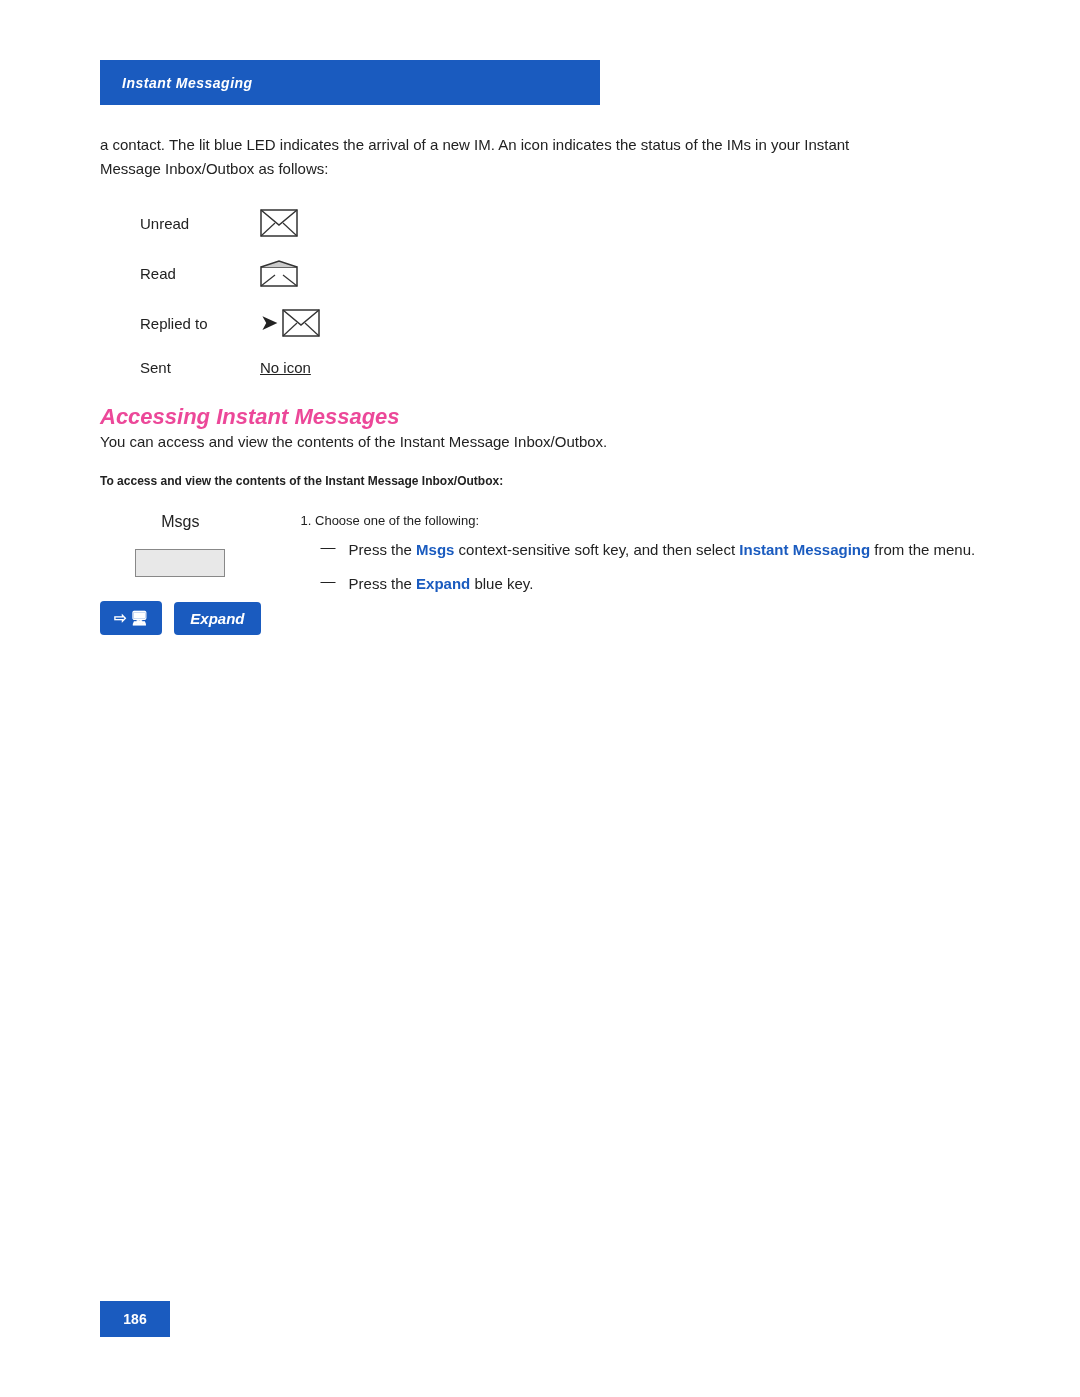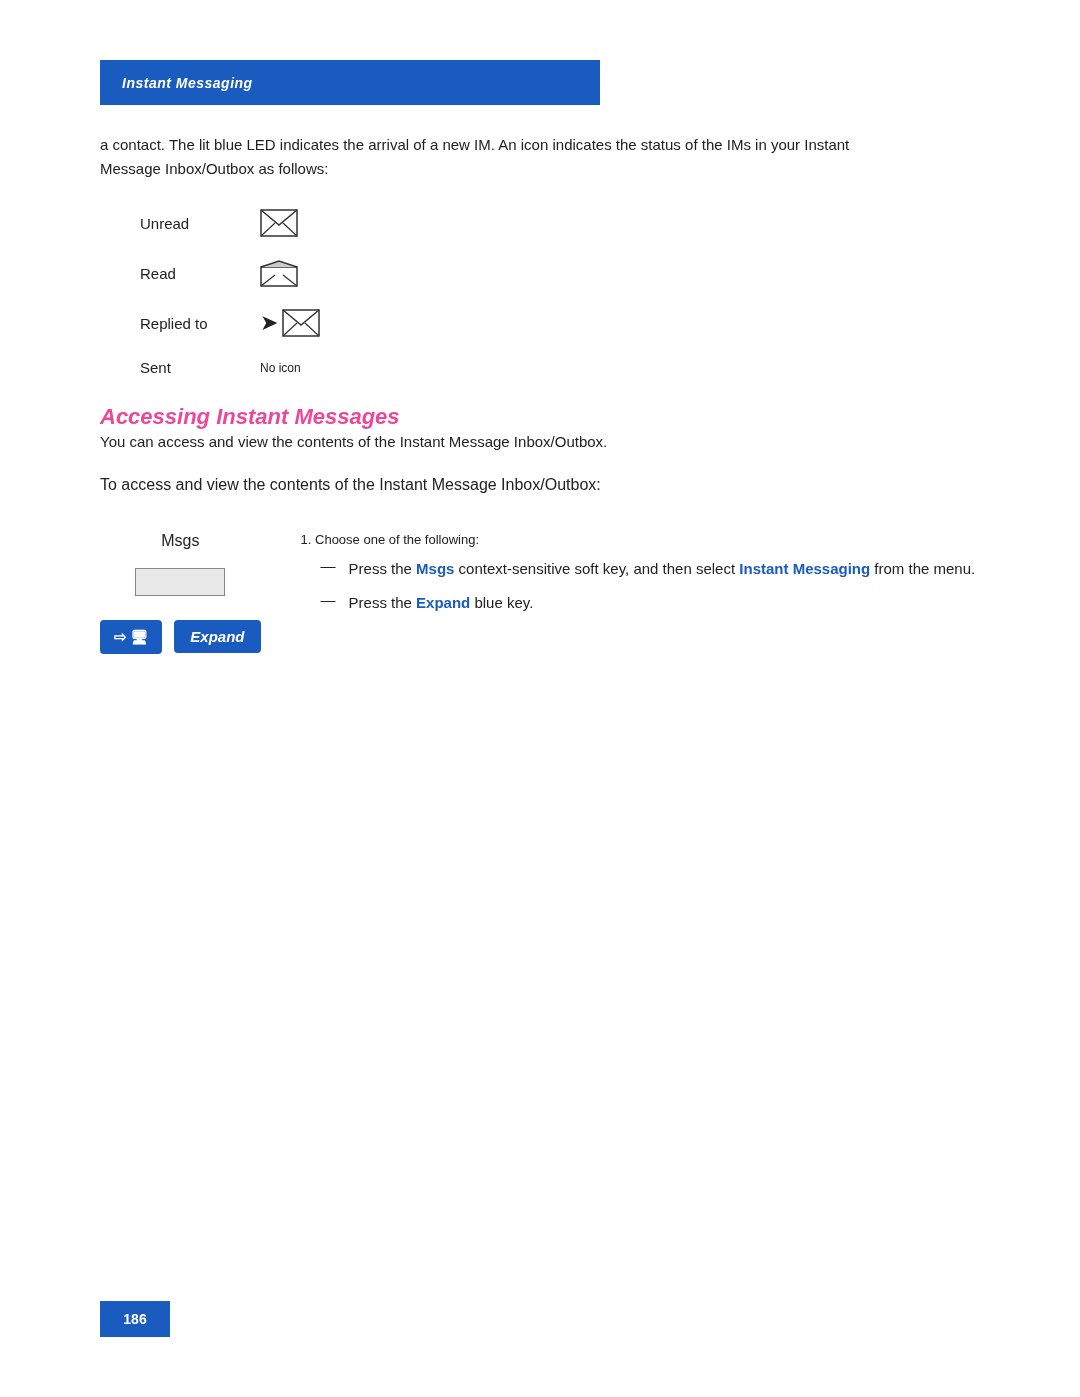--- a/index.html
+++ b/index.html
@@ -63,24 +63,24 @@
       font-weight: bold;
       font-style: italic;
     }
     .body-text {
       font-size: 15px;
       line-height: 1.6;
       margin-bottom: 18px;
       max-width: 760px;
     }
     .bold-instruction {
-      font-weight: normal;
-      font-size: 16px;
+      font-weight: bold;
+      font-size: 12px;
       line-height: 1.6;
-      margin-bottom: 34px;
+      margin-bottom: 22px;
       max-width: 760px;
     }
     .procedure-area {
       display: flex;
       gap: 40px;
       margin-bottom: 30px;
     }
     .phone-diagram {
       display: flex;
       flex-direction: column;
@@ -230,21 +230,21 @@
           <polyline points="1,1 19,16 37,1" fill="none" stroke="#333" stroke-width="1.5"></polyline>
           <line x1="1" y1="27" x2="15" y2="14" stroke="#333" stroke-width="1.2"></line>
           <line x1="37" y1="27" x2="23" y2="14" stroke="#333" stroke-width="1.2"></line>
         </svg>
       </div>
     </div>
 
     <div class="icon-row">
       <span class="icon-label">Sent</span>
       <div class="icon-cell">
-        <span style="font-size:12px;">No icon</span>
+        <span style="font-size:15px;text-decoration:underline;">No icon</span>
       </div>
     </div>
   </div>
 
   
   <h2 class="section-heading">Accessing Instant Messages</h2>
 
   
   <p class="body-text">You can access and view the contents of the Instant Message Inbox/Outbox.</p>
 

